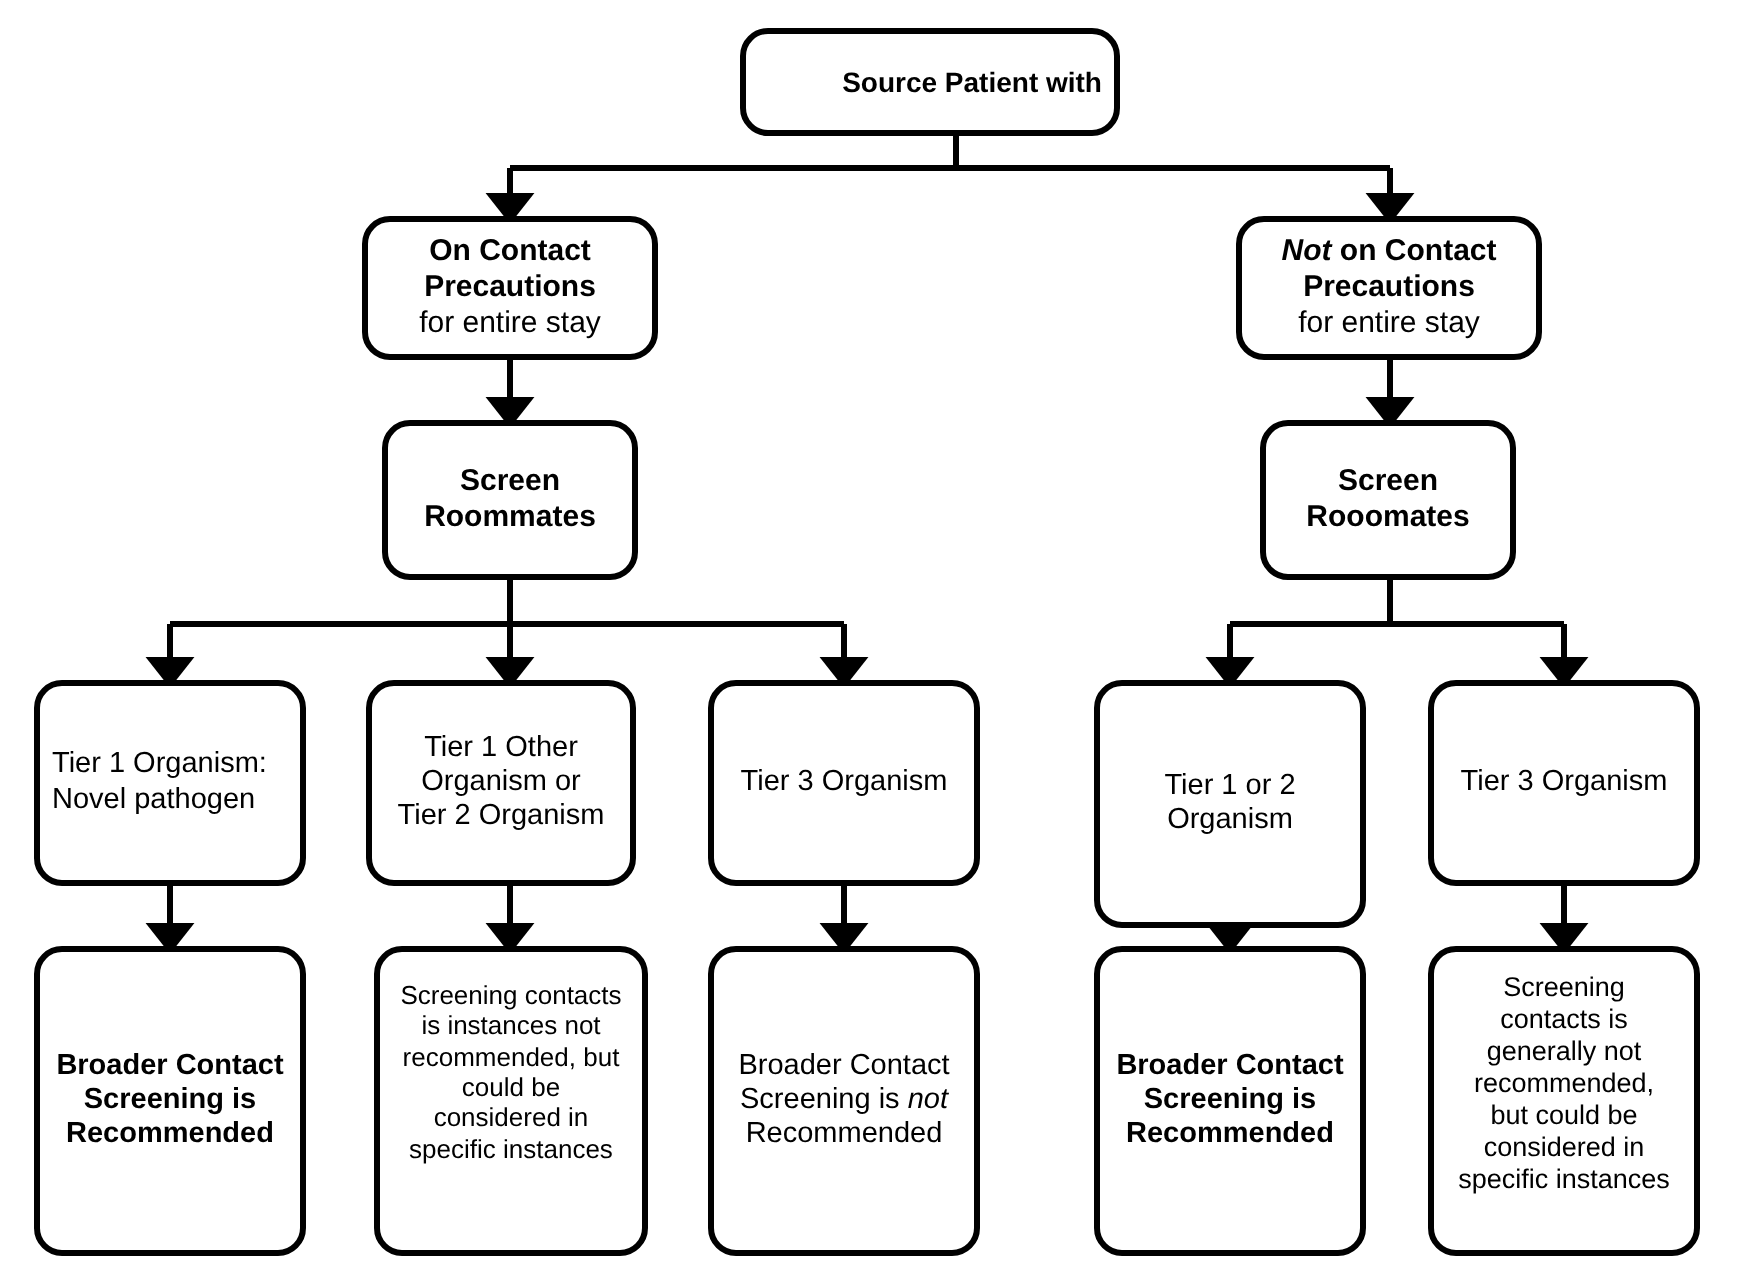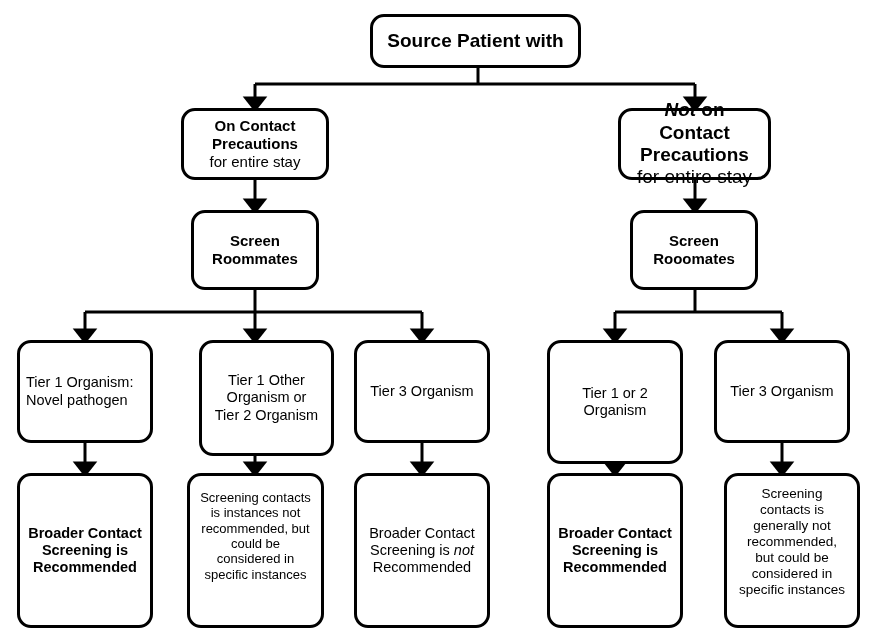--- a/index.html
+++ b/index.html
@@ -37,41 +37,41 @@
   }
   .node.vc { align-items: center; }
   .node.vt { align-items: flex-start; }
   .node .txt { width: 100%; padding: 0 6px; }
   .bold { font-weight: bold; }
   .ital { font-style: italic; }
   .leftal { text-align: left; }
 
   
   #n-root {
-    left: 370px; top: 14px; width: 211px; height: 54px;
-    font-size: 19px; font-weight: bold;
+    left: 370px; top: 14px; width: 190px; height: 54px;
+    font-size: 14px; font-weight: bold; text-align: right;
   }
   
   #n-prec-on   { left: 181px; top: 108px; width: 148px; height: 72px; font-size: 15px; }
-  #n-prec-off  { left: 618px; top: 108px; width: 153px; height: 72px; font-size: 19px; }
+  #n-prec-off  { left: 618px; top: 108px; width: 153px; height: 72px; font-size: 15px; }
   
   #n-screen-l  { left: 191px; top: 210px; width: 128px; height: 80px; font-size: 15px; font-weight: bold; }
   #n-screen-r  { left: 630px; top: 210px; width: 128px; height: 80px; font-size: 15px; font-weight: bold; }
   
   #n-t1n  { left: 17px;  top: 340px; width: 136px; height: 103px; font-size: 14.5px; }
-  #n-t1o  { left: 199px; top: 340px; width: 135px; height: 116px; font-size: 14.5px; }
+  #n-t1o  { left: 183px; top: 340px; width: 135px; height: 103px; font-size: 14.5px; }
   #n-t3l  { left: 354px; top: 340px; width: 136px; height: 103px; font-size: 14.5px; }
   #n-t12  { left: 547px; top: 340px; width: 136px; height: 124px; font-size: 14.5px; }
   #n-t3r  { left: 714px; top: 340px; width: 136px; height: 103px; font-size: 14.5px; }
   
   #n-rec1 { left: 17px;  top: 473px; width: 136px; height: 155px; font-size: 14.5px; }
   #n-rec2 { left: 187px; top: 473px; width: 137px; height: 155px; font-size: 13px; padding-top: 14px; }
   #n-rec3 { left: 354px; top: 473px; width: 136px; height: 155px; font-size: 14.5px; }
   #n-rec4 { left: 547px; top: 473px; width: 136px; height: 155px; font-size: 14.5px; }
-  #n-rec5 { left: 714px; top: 473px; width: 136px; height: 155px; font-size: 13.5px; padding-top: 10px; margin-left: 10px; }
+  #n-rec5 { left: 714px; top: 473px; width: 136px; height: 155px; font-size: 13.5px; padding-top: 10px; }
 </style>
 </head>
 <body>
 
 <div id="canvas">
 
   <svg id="wires" viewBox="0 0 870 641" xmlns="http://www.w3.org/2000/svg">
     <defs>
       <marker id="arw" markerWidth="9" markerHeight="9" refX="1.2" refY="4.5" orient="auto" markerUnits="strokeWidth">
         <path d="M0,0.4 L0,8.6 L5.2,4.5 z" fill="#000000"></path>

